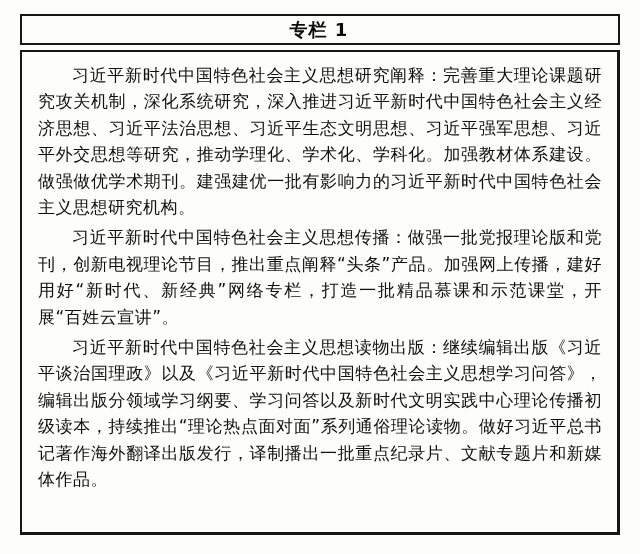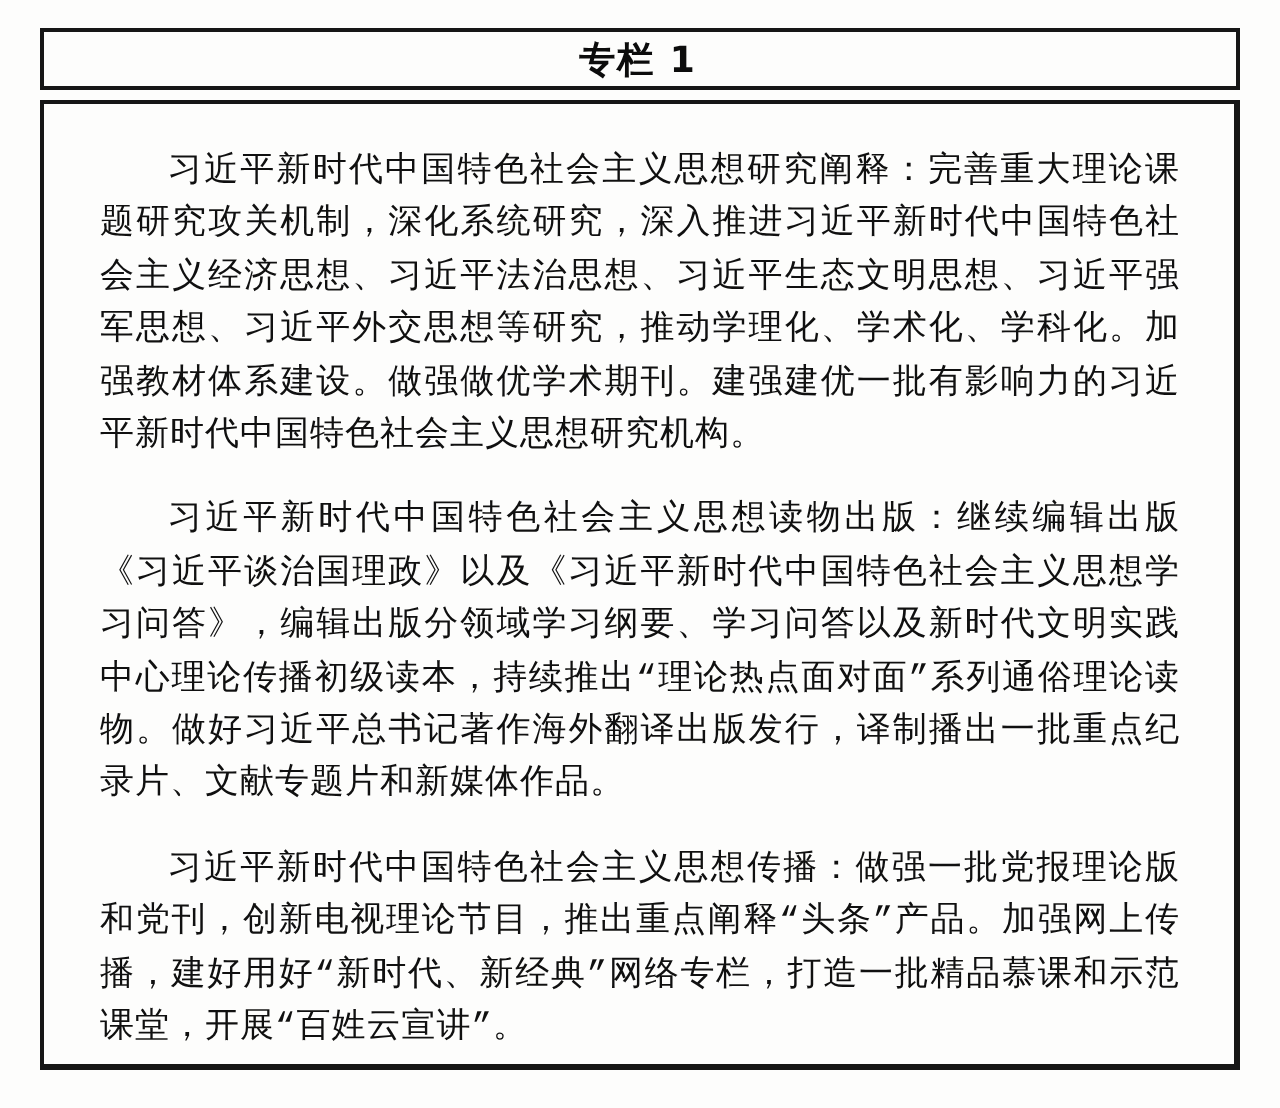--- a/index.html
+++ b/index.html
@@ -49,33 +49,32 @@
     background: #fdfdfc;
     padding: 6px 11px 0 12px;
     font-size: 17px;
     line-height: 26.4px;
     color: #101010;
     text-align: justify;
     letter-spacing: 0.5px;
     overflow: hidden;
   }
   .body-box p {
-    margin: 16px;
+    margin: 4px;
     text-indent: 2em;
-    font-family: Liberation Mono, monospace;
   }
 </style>
 </head>
 <body>
 
 <div class="canvas">
 
   <div class="title-box">
     <span class="column-label">专栏 1</span>
   </div>
 
   <div class="body-box">
     <p>习近平新时代中国特色社会主义思想研究阐释：完善重大理论课题研究攻关机制，深化系统研究，深入推进习近平新时代中国特色社会主义经济思想、习近平法治思想、习近平生态文明思想、习近平强军思想、习近平外交思想等研究，推动学理化、学术化、学科化。加强教材体系建设。做强做优学术期刊。建强建优一批有影响力的习近平新时代中国特色社会主义思想研究机构。</p>
+    <p>习近平新时代中国特色社会主义思想传播：做强一批党报理论版和党刊，创新电视理论节目，推出重点阐释“头条”产品。加强网上传播，建好用好“新时代、新经典”网络专栏，打造一批精品慕课和示范课堂，开展“百姓云宣讲”。</p>
     <p>习近平新时代中国特色社会主义思想读物出版：继续编辑出版《习近平谈治国理政》以及《习近平新时代中国特色社会主义思想学习问答》，编辑出版分领域学习纲要、学习问答以及新时代文明实践中心理论传播初级读本，持续推出“理论热点面对面”系列通俗理论读物。做好习近平总书记著作海外翻译出版发行，译制播出一批重点纪录片、文献专题片和新媒体作品。</p>
-    <p>习近平新时代中国特色社会主义思想传播：做强一批党报理论版和党刊，创新电视理论节目，推出重点阐释“头条”产品。加强网上传播，建好用好“新时代、新经典”网络专栏，打造一批精品慕课和示范课堂，开展“百姓云宣讲”。</p>
   </div>
 
 </div>
 
 </body></html>

